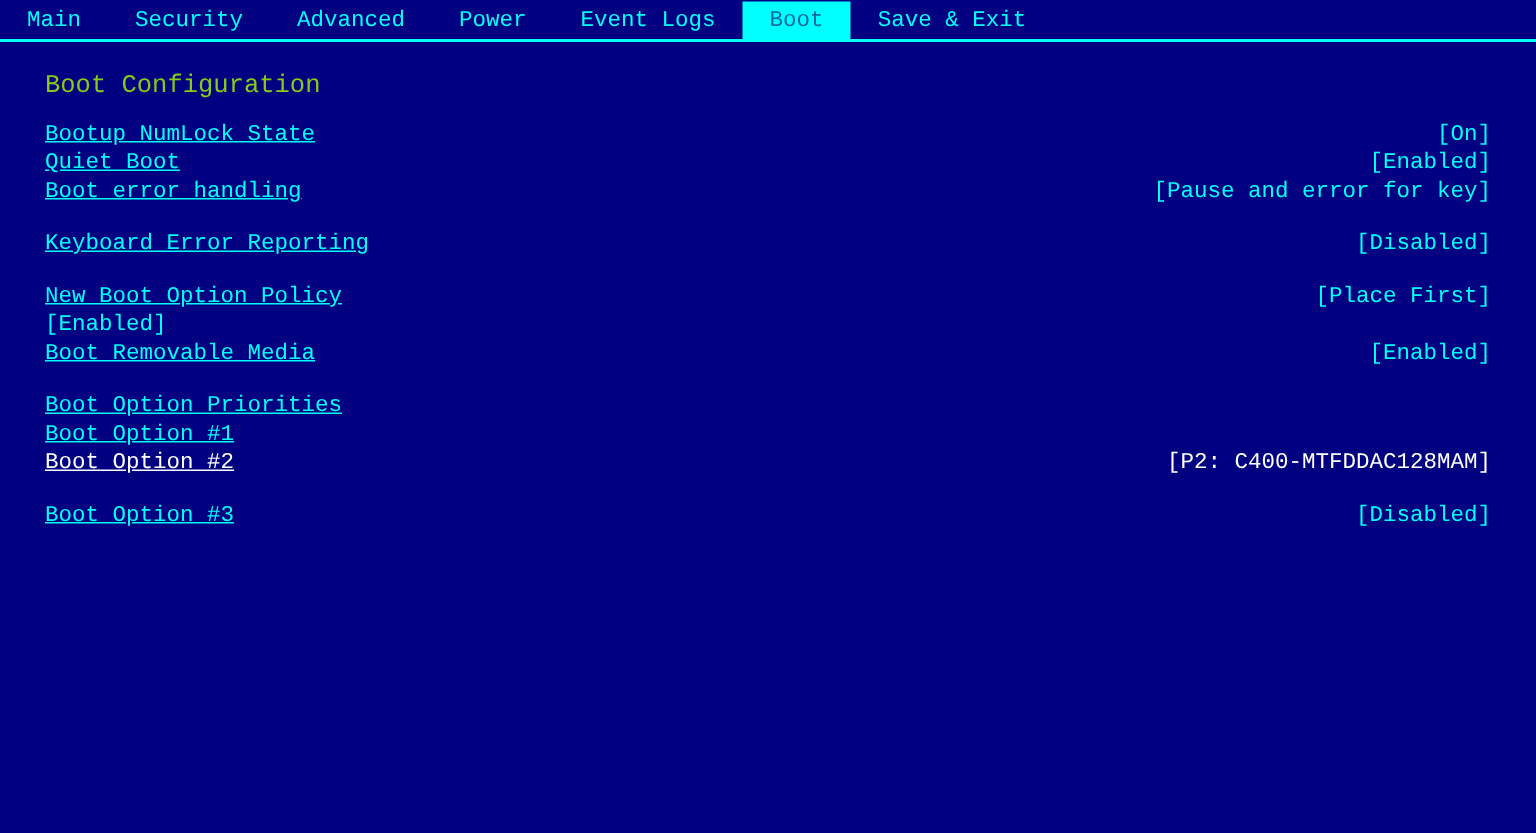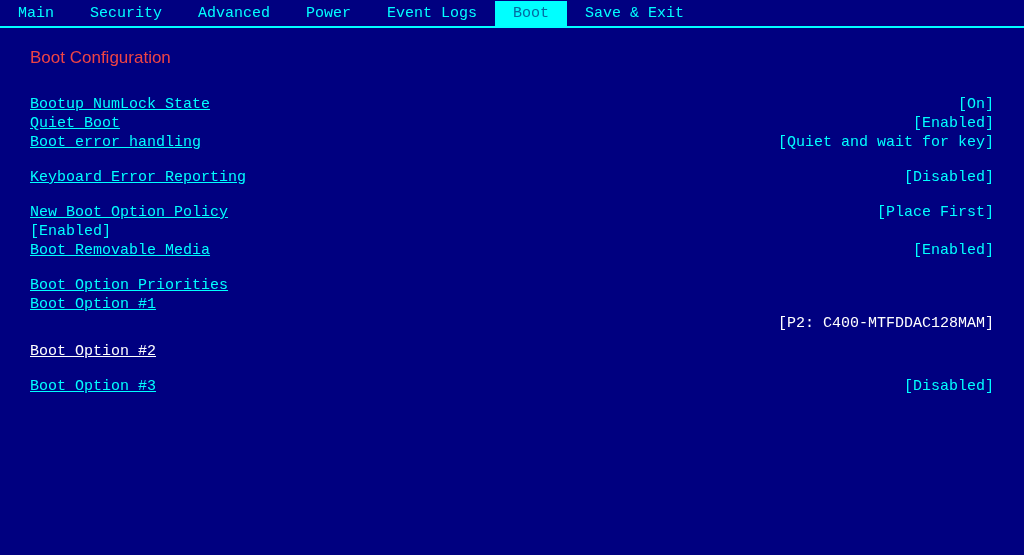--- a/index.html
+++ b/index.html
@@ -41,23 +41,23 @@
     }
 
     
     .content {
       padding: 20px 30px;
       background-color: #000080;
     }
 
     .section-title {
       font-size: 17px;
-      color: #ef4444;
-      margin-bottom: 28px;
-      font-family: Liberation Sans, sans-serif;
+      color: #84cc16;
+      margin-bottom: 14px;
+      font-family: Liberation Mono, monospace;
     }
 
     
     .settings-table {
       width: 100%;
     }
 
     .settings-row {
       display: flex;
       justify-content: space-between;
@@ -71,21 +71,20 @@
     }
 
     .settings-row .label {
       color: #00FFFF;
       min-width: 380px;
       text-decoration: underline;
     }
 
     .settings-row.highlighted .label {
       color: #FFFFFF;
-      margin-top: 28px;
     }
 
     .settings-row .value {
       color: #00FFFF;
     }
 
     .settings-row.highlighted .value {
       color: #FFFFFF;
     }
 
@@ -116,21 +115,21 @@
       <span class="value">[On]</span>
     </div>
 
     <div class="settings-row">
       <span class="label">Quiet Boot</span>
       <span class="value">[Enabled]</span>
     </div>
 
     <div class="settings-row">
       <span class="label">Boot error handling</span>
-      <span class="value">[Quiet and wait for key]</span>
+      <span class="value">[Pause and error for key]</span>
     </div>
 
     <div class="spacer"></div>
 
     <div class="settings-row">
       <span class="label">Keyboard Error Reporting</span>
       <span class="value">[Disabled]</span>
     </div>
 
     <div class="spacer"></div>

